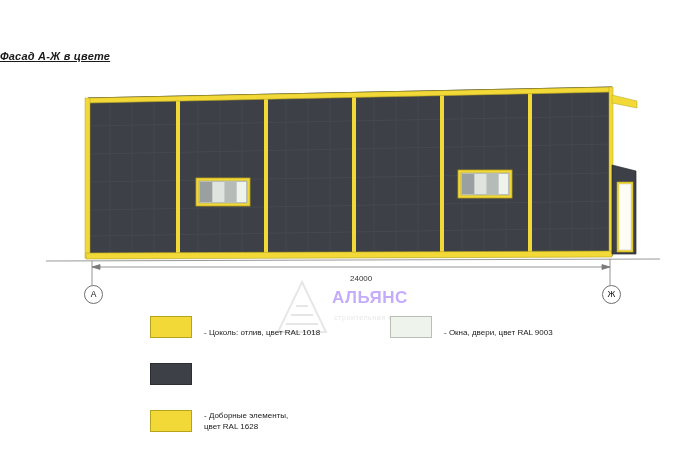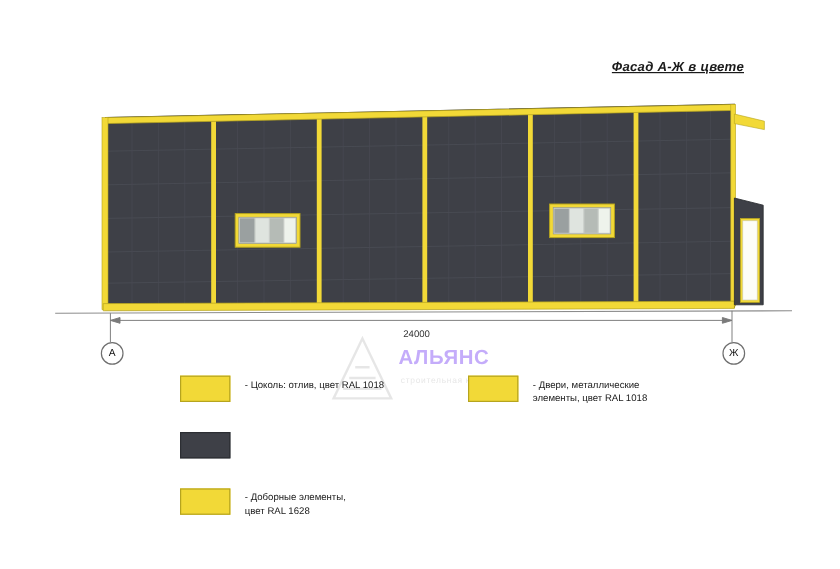--- a/index.html
+++ b/index.html
@@ -20,21 +20,21 @@
     width: 700px;
     height: 474px;
   }
 
   
   .title {
     position: absolute;
     left: 0;
     top: 50px;
     width: 620px;
-    text-align: right;
+    text-align: left;
     font-size: 11px;
     font-weight: bold;
     font-style: italic;
     text-decoration: underline;
     letter-spacing: 0.2px;
   }
 
   
   .drawing {
     position: absolute;
@@ -73,20 +73,21 @@
     font-size: 7px;
     color: #cfcfcf;
     letter-spacing: 0.6px;
   }
 
   
   .dimension-value {
     position: absolute;
     font-size: 8px;
     color: #333;
+    margin-left: 14px;
   }
   .axis-bubble {
     position: absolute;
     width: 17px;
     height: 17px;
     border: 1px solid #6f6f6f;
     border-radius: 50%;
     font-size: 8.5px;
     line-height: 16px;
     text-align: center;
@@ -104,21 +105,21 @@
   .legend-col {
     position: absolute;
     top: 0;
     width: 205px;
   }
   .legend-col.left { left: 0; }
   .legend-col.right { left: 240px; }
 
   .legend-row {
     display: flex;
-    align-items: flex-start;
+    align-items: flex-end;
     margin-bottom: 21px;
     height: 26px;
   }
   .swatch {
     width: 42px;
     height: 22px;
     flex: 0 0 42px;
     box-sizing: border-box;
     margin-top: 1px;
   }
@@ -268,21 +269,20 @@
       </div>
       <div class="legend-row">
         <div class="swatch sw-yellow"></div>
         <div class="legend-label">- Доборные элементы,
   цвет RAL 1628</div>
       </div>
     </div>
 
     <div class="legend-col right">
       <div class="legend-row">
-        <div class="swatch sw-yellow"></div>
-        <div class="legend-label">- Двери, металлические
-  элементы, цвет RAL 1018</div>
+        <div class="swatch sw-white"></div>
+        <div class="legend-label">- Окна, двери, цвет RAL 9003</div>
       </div>
     </div>
 
   </div>
 
 </div>
 
 </body></html>

